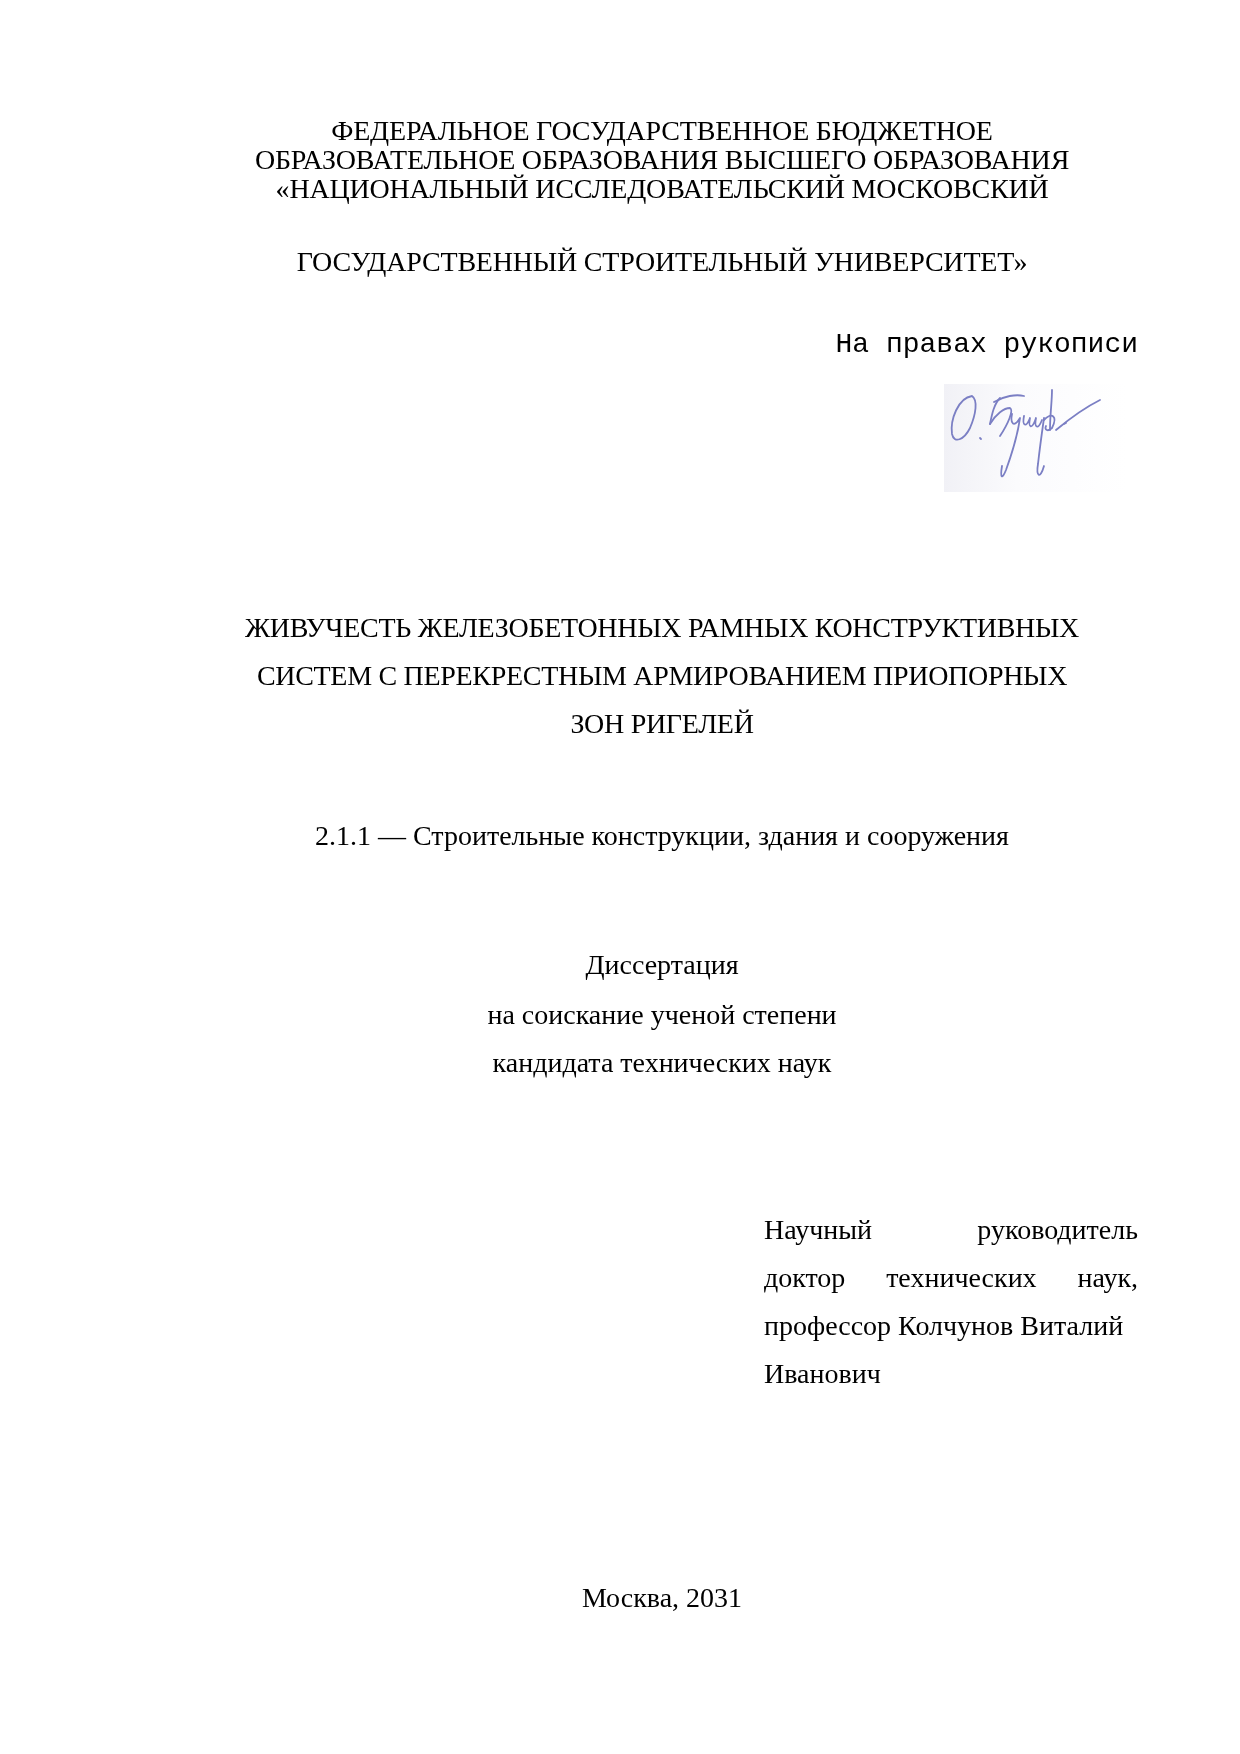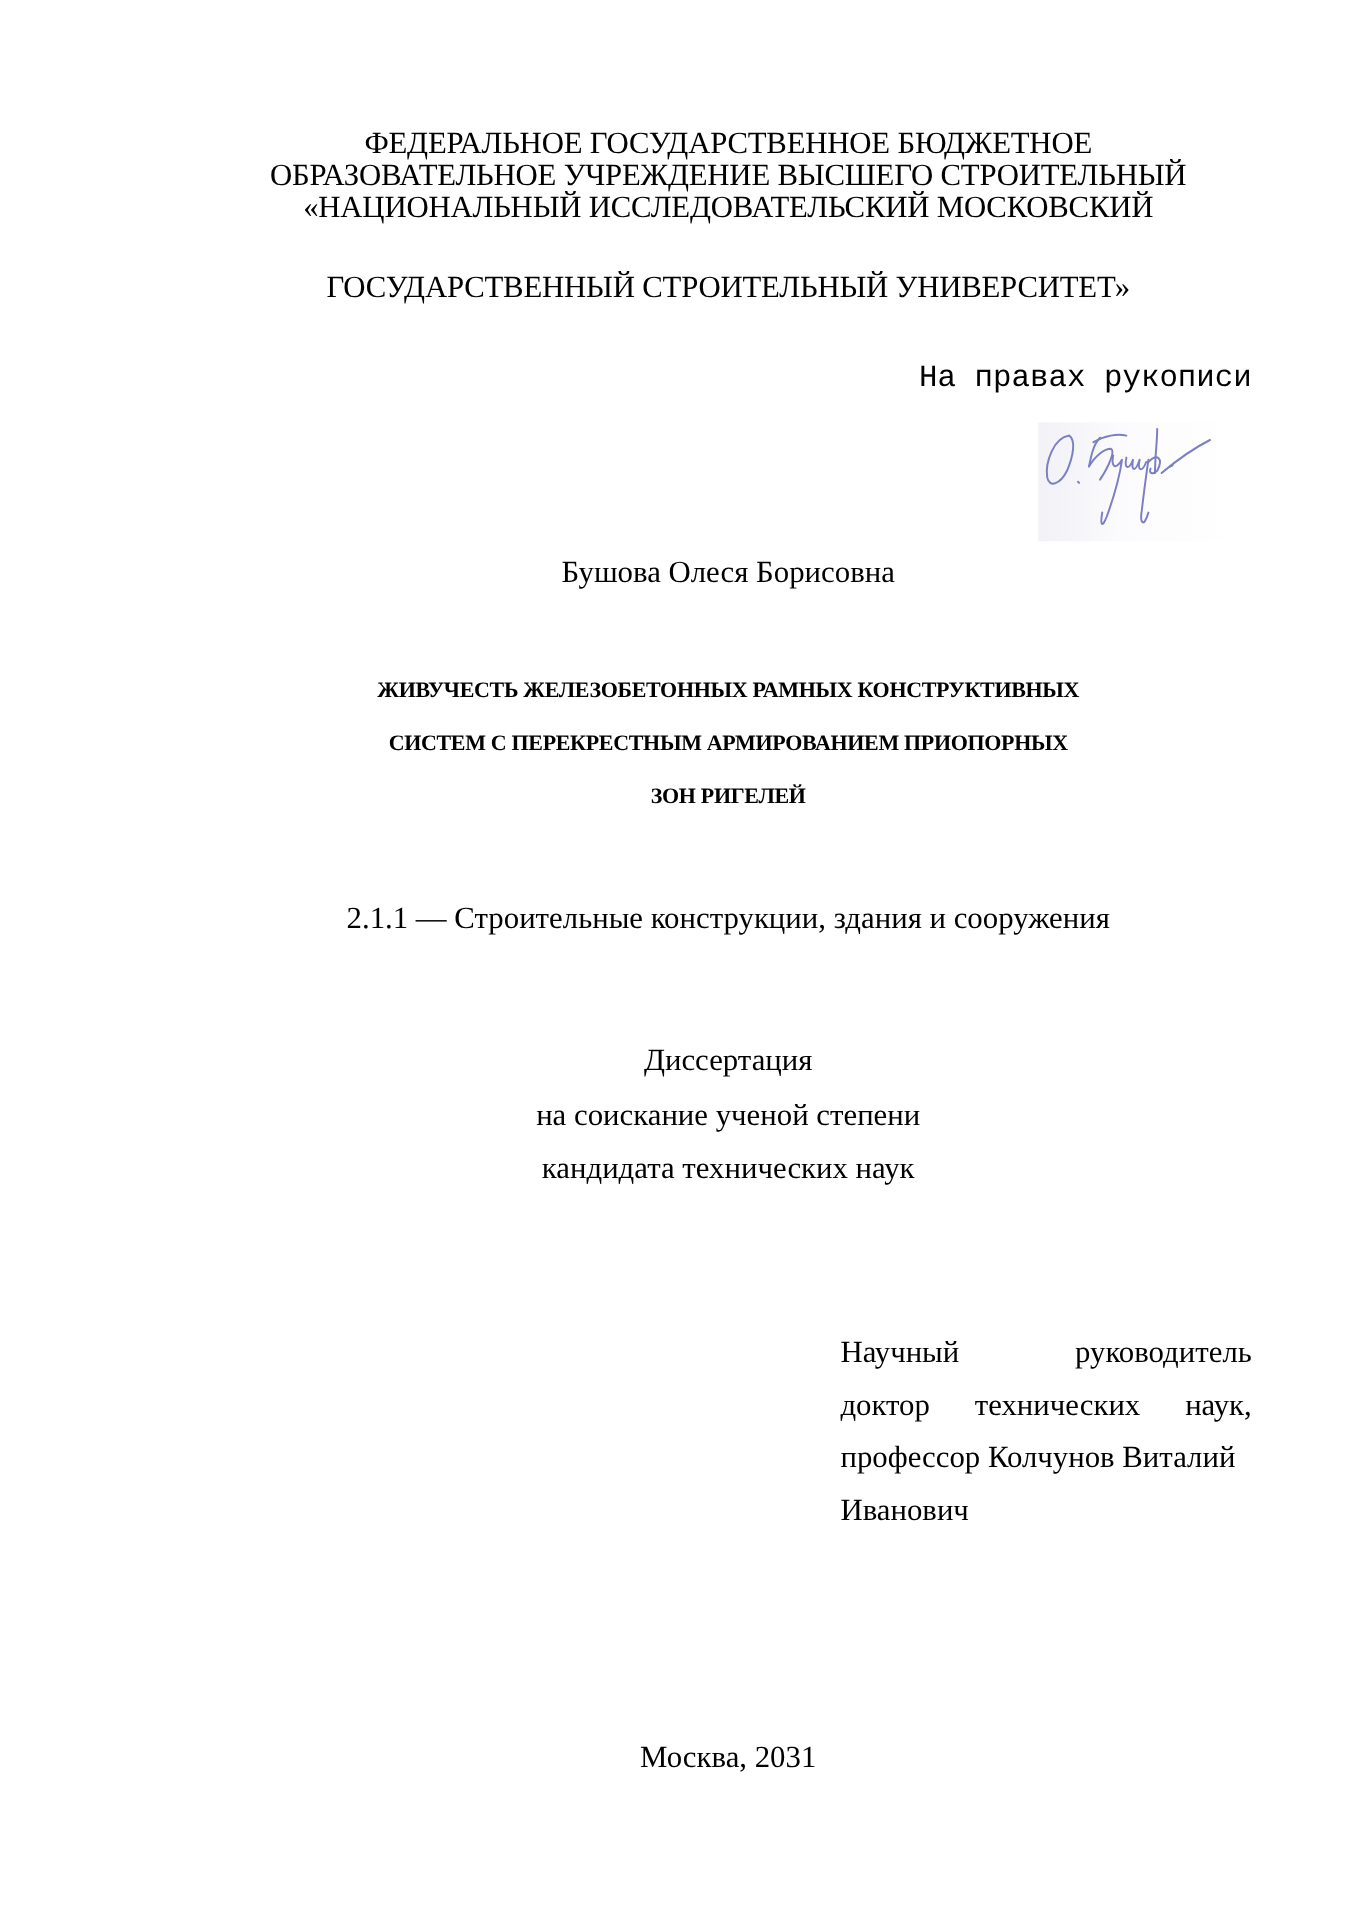--- a/index.html
+++ b/index.html
@@ -38,22 +38,22 @@
     white-space: nowrap;
   }
   .center { text-align: center; }
   .right { text-align: right; font-family: Liberation Mono, monospace; }
 
   
   .inst-line { font-size: 28px; letter-spacing: -0.2px; }
 
   
   .title-line {
-    font-weight: bold;
-    font-size: 20px;
+    font-weight: normal;
+    font-size: 28px;
     letter-spacing: -0.3px;
   }
 
   
   .signature {
     position: absolute;
     left: 944px;
     top: 384px;
     width: 182px;
     height: 108px;
@@ -83,28 +83,27 @@
 </style>
 </head>
 <body>
 
 <div class="page">
 
   <div class="content">
 
     <div>
       <div class="line center inst-line" style="top:115px;">ФЕДЕРАЛЬНОЕ ГОСУДАРСТВЕННОЕ БЮДЖЕТНОЕ</div>
-      <div class="line center inst-line" style="top:144px;">ОБРАЗОВАТЕЛЬНОЕ УЧРЕЖДЕНИЕ ВЫСШЕГО СТРОИТЕЛЬНЫЙ</div>
+      <div class="line center inst-line" style="top:144px;">ОБРАЗОВАТЕЛЬНОЕ ОБРАЗОВАНИЯ ВЫСШЕГО ОБРАЗОВАНИЯ</div>
       <div class="line center inst-line" style="top:173px;">«НАЦИОНАЛЬНЫЙ ИССЛЕДОВАТЕЛЬСКИЙ МОСКОВСКИЙ</div>
       <div class="line center inst-line" style="top:202px;margin-top:44px;">ГОСУДАРСТВЕННЫЙ СТРОИТЕЛЬНЫЙ УНИВЕРСИТЕТ»</div>
     </div>
 
     <div class="line right" style="top:329px;">На правах рукописи</div>
 
-    <div class="line center" style="top:505px;">Бушова Олеся Борисовна</div>
 
     <div>
       <div class="line center title-line" style="top:612px;">ЖИВУЧЕСТЬ ЖЕЛЕЗОБЕТОННЫХ РАМНЫХ КОНСТРУКТИВНЫХ</div>
       <div class="line center title-line" style="top:660px;">СИСТЕМ С ПЕРЕКРЕСТНЫМ АРМИРОВАНИЕМ ПРИОПОРНЫХ</div>
       <div class="line center title-line" style="top:708px;">ЗОН РИГЕЛЕЙ</div>
     </div>
 
     <div class="line center" style="top:820px;">2.1.1 — Строительные конструкции, здания и сооружения</div>
 
     <div>

